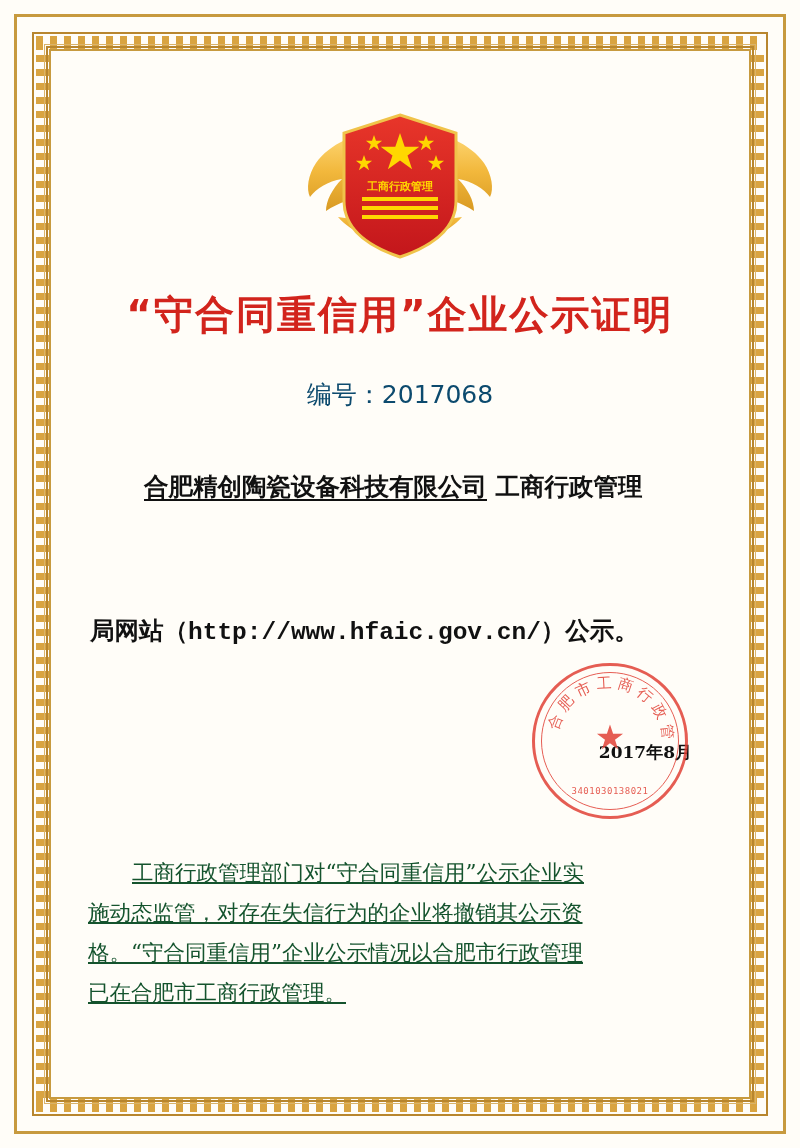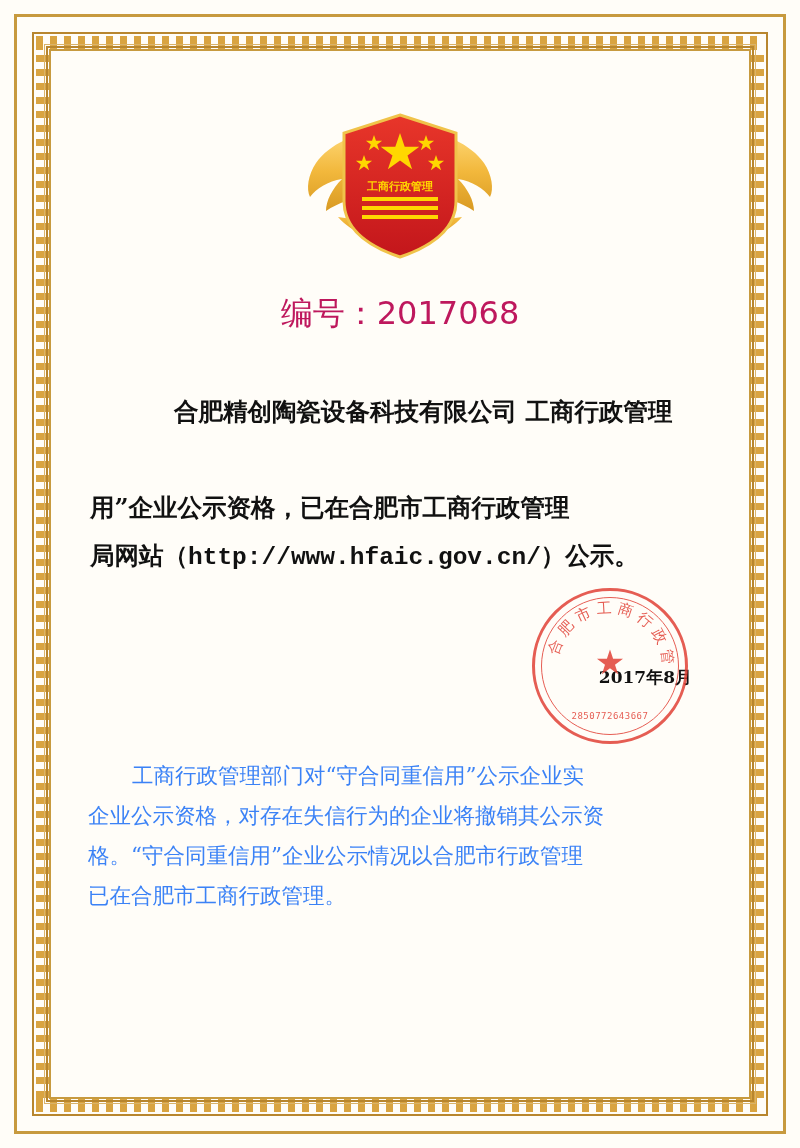--- a/index.html
+++ b/index.html
@@ -102,41 +102,41 @@
     text-align: center;
     color: #d2241c;
     font-size: 39px;
     font-weight: bold;
     letter-spacing: 2px;
     font-family: "DejaVu Sans", "Liberation Sans", sans-serif;
     white-space: nowrap;
   }
 
   .serial {
-    margin-top: 24px;
+    margin-top: 36px;
     text-align: center;
-    color: #be185d;
-    font-size: 32px;
+    color: #0c4a6e;
+    font-size: 25px;
     font-family: "DejaVu Sans", "Liberation Sans", sans-serif;
   }
 
   .body-text {
     margin-top: 52px;
     padding: 0 30px;
     font-size: 24.5px;
     line-height: 48px;
     color: #111111;
     font-weight: bold;
     text-align: justify;
     font-family: "DejaVu Serif", "Liberation Serif", serif;
   }
   .body-text .indent { display: inline-block; width: 54px; }
   .company {
+    text-decoration: underline;
     text-underline-offset: 4px;
-    margin-left: 30px;
   }
   .url {
     font-family: Liberation Mono, monospace;
     letter-spacing: 0px;
   }
 
   .date-row {
     margin-top: 84px;
     padding-right: 48px;
     text-align: right;
@@ -187,27 +187,28 @@
     bottom: 20px;
     width: 100%;
     text-align: center;
     font-size: 9px;
     letter-spacing: 0.5px;
     font-family: "DejaVu Sans Mono", monospace;
     color: #e03a2f;
   }
 
   .footnote {
-    margin-top: 44px;
+    margin-top: 66px;
     padding: 0 28px;
     font-size: 21.5px;
     line-height: 40px;
-    color: #3b82f6;
+    color: #14532d;
     text-align: justify;
     font-family: "DejaVu Serif", "Liberation Serif", serif;
+    text-decoration: underline;
   }
   .footnote .indent { display: inline-block; width: 44px; }
 </style>
 </head>
 <body>
 
 <div class="certificate">
 
   <div class="frame-outer"></div>
   <div class="frame-greek"></div>
@@ -247,48 +248,49 @@
             <polygon points="156,62 158,67.8 164.1,67.8 159.2,71.4 161.1,77.2 156,73.6 150.9,77.2 152.8,71.4 147.9,67.8 154,67.8"></polygon>
           </g>
           <text x="120" y="97" text-anchor="middle" font-size="11" fill="#ffd700" font-family="DejaVu Sans, sans-serif">工商行政管理</text>
           <rect x="82" y="104" width="76" height="4" fill="#ffd700"></rect>
           <rect x="82" y="113" width="76" height="4" fill="#ffd700"></rect>
           <rect x="82" y="122" width="76" height="4" fill="#ffd700"></rect>
         </svg>
       </div>
     </div>
 
+    <div class="title">“守合同重信用”企业公示证明</div>
 
     <div class="serial">编号：2017068</div>
 
     <div class="body-text">
       <span class="indent"></span><span class="company">合肥精创陶瓷设备科技有限公司</span>&nbsp;<span>工商行政管理</span><br>
       <br>
-      <span>用”企业公示资格，已在合肥市工商行政管理</span><br>
+      <br>
       <span>局网站（</span><span class="url">http://www.hfaic.gov.cn/</span><span>）公示。</span>
     </div>
 
     <div class="date-row">
       <div class="seal">
         <div class="seal-inner"></div>
         <svg class="seal-arc" viewBox="0 0 150 150" aria-hidden="true">
           <defs>
             <path id="sealarc" d="M 22,75 A 53,53 0 1 1 128,75"></path>
           </defs>
           <text font-size="15" fill="#e03a2f" font-family="DejaVu Sans, sans-serif" letter-spacing="5">
             <textPath href="#sealarc" startOffset="6%">合肥市工商行政管理局</textPath>
           </text>
         </svg>
         <div class="seal-star">★</div>
-        <div class="seal-code">2850772643667</div>
+        <div class="seal-code">3401030138021</div>
       </div>
       <span class="date-text">2017年8月</span>
     </div>
 
     <div class="footnote">
       <span class="indent"></span><span>工商行政管理部门对“守合同重信用”公示企业实</span><br>
-      <span>企业公示资格，对存在失信行为的企业将撤销其公示资</span><br>
+      <span>施动态监管，对存在失信行为的企业将撤销其公示资</span><br>
       <span>格。“守合同重信用”企业公示情况以合肥市行政管理</span><br>
       <span>已在合肥市工商行政管理。</span>
     </div>
 
   </div>
 </div>
 
 </body></html>

